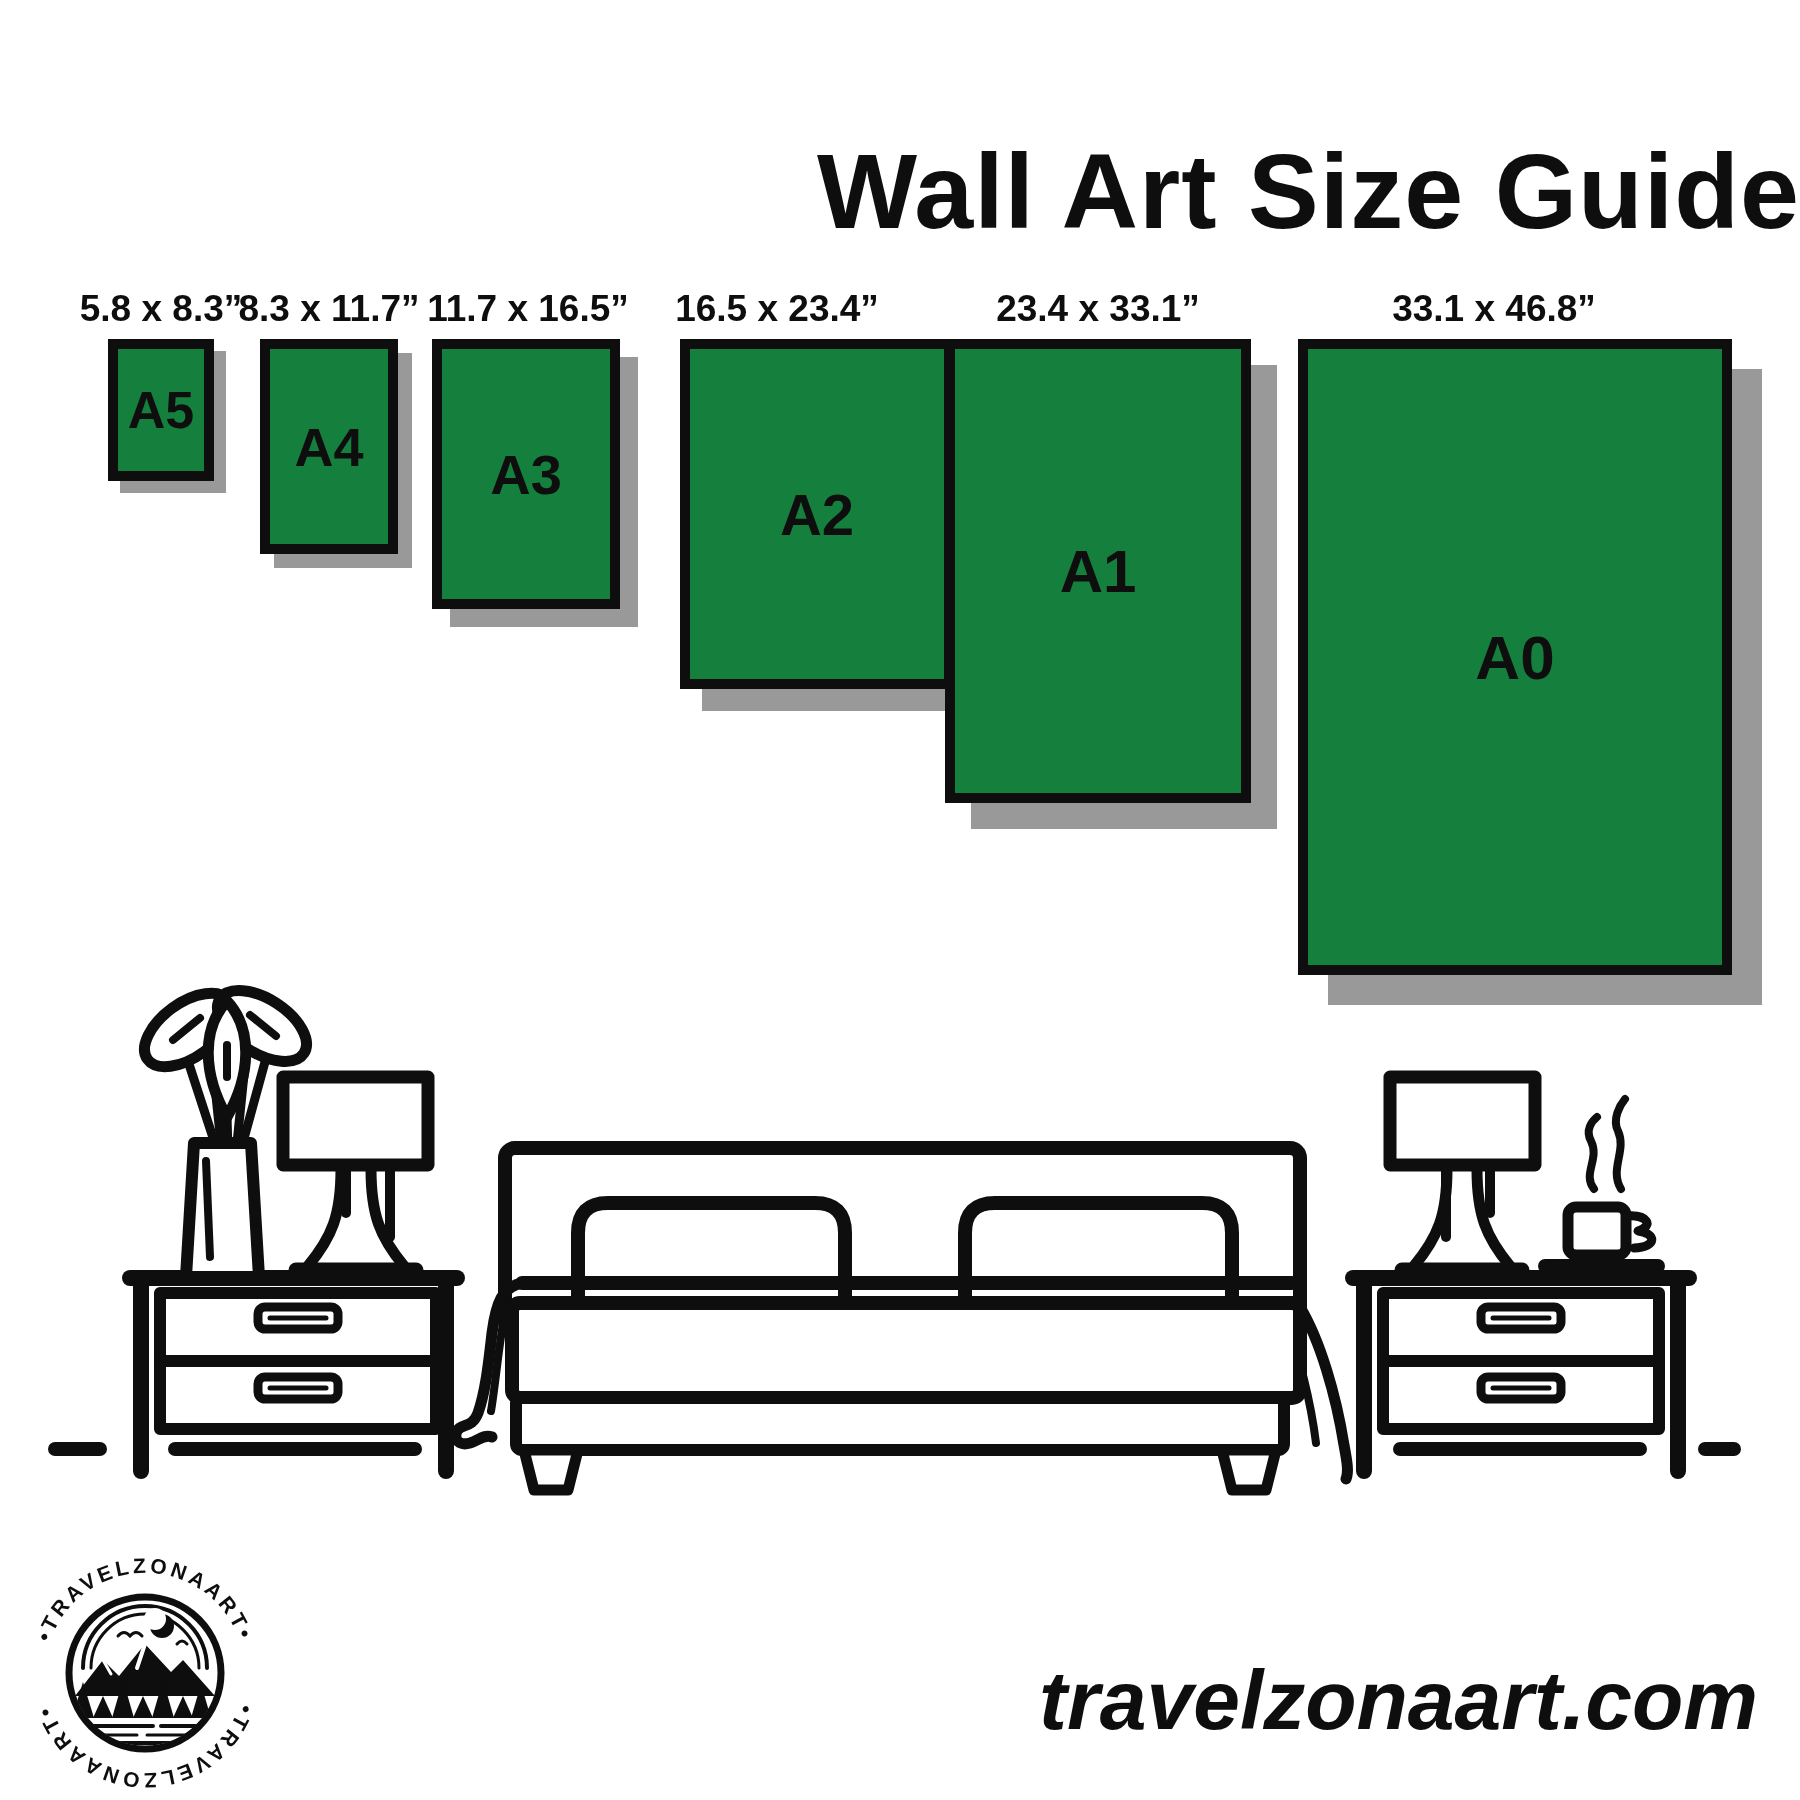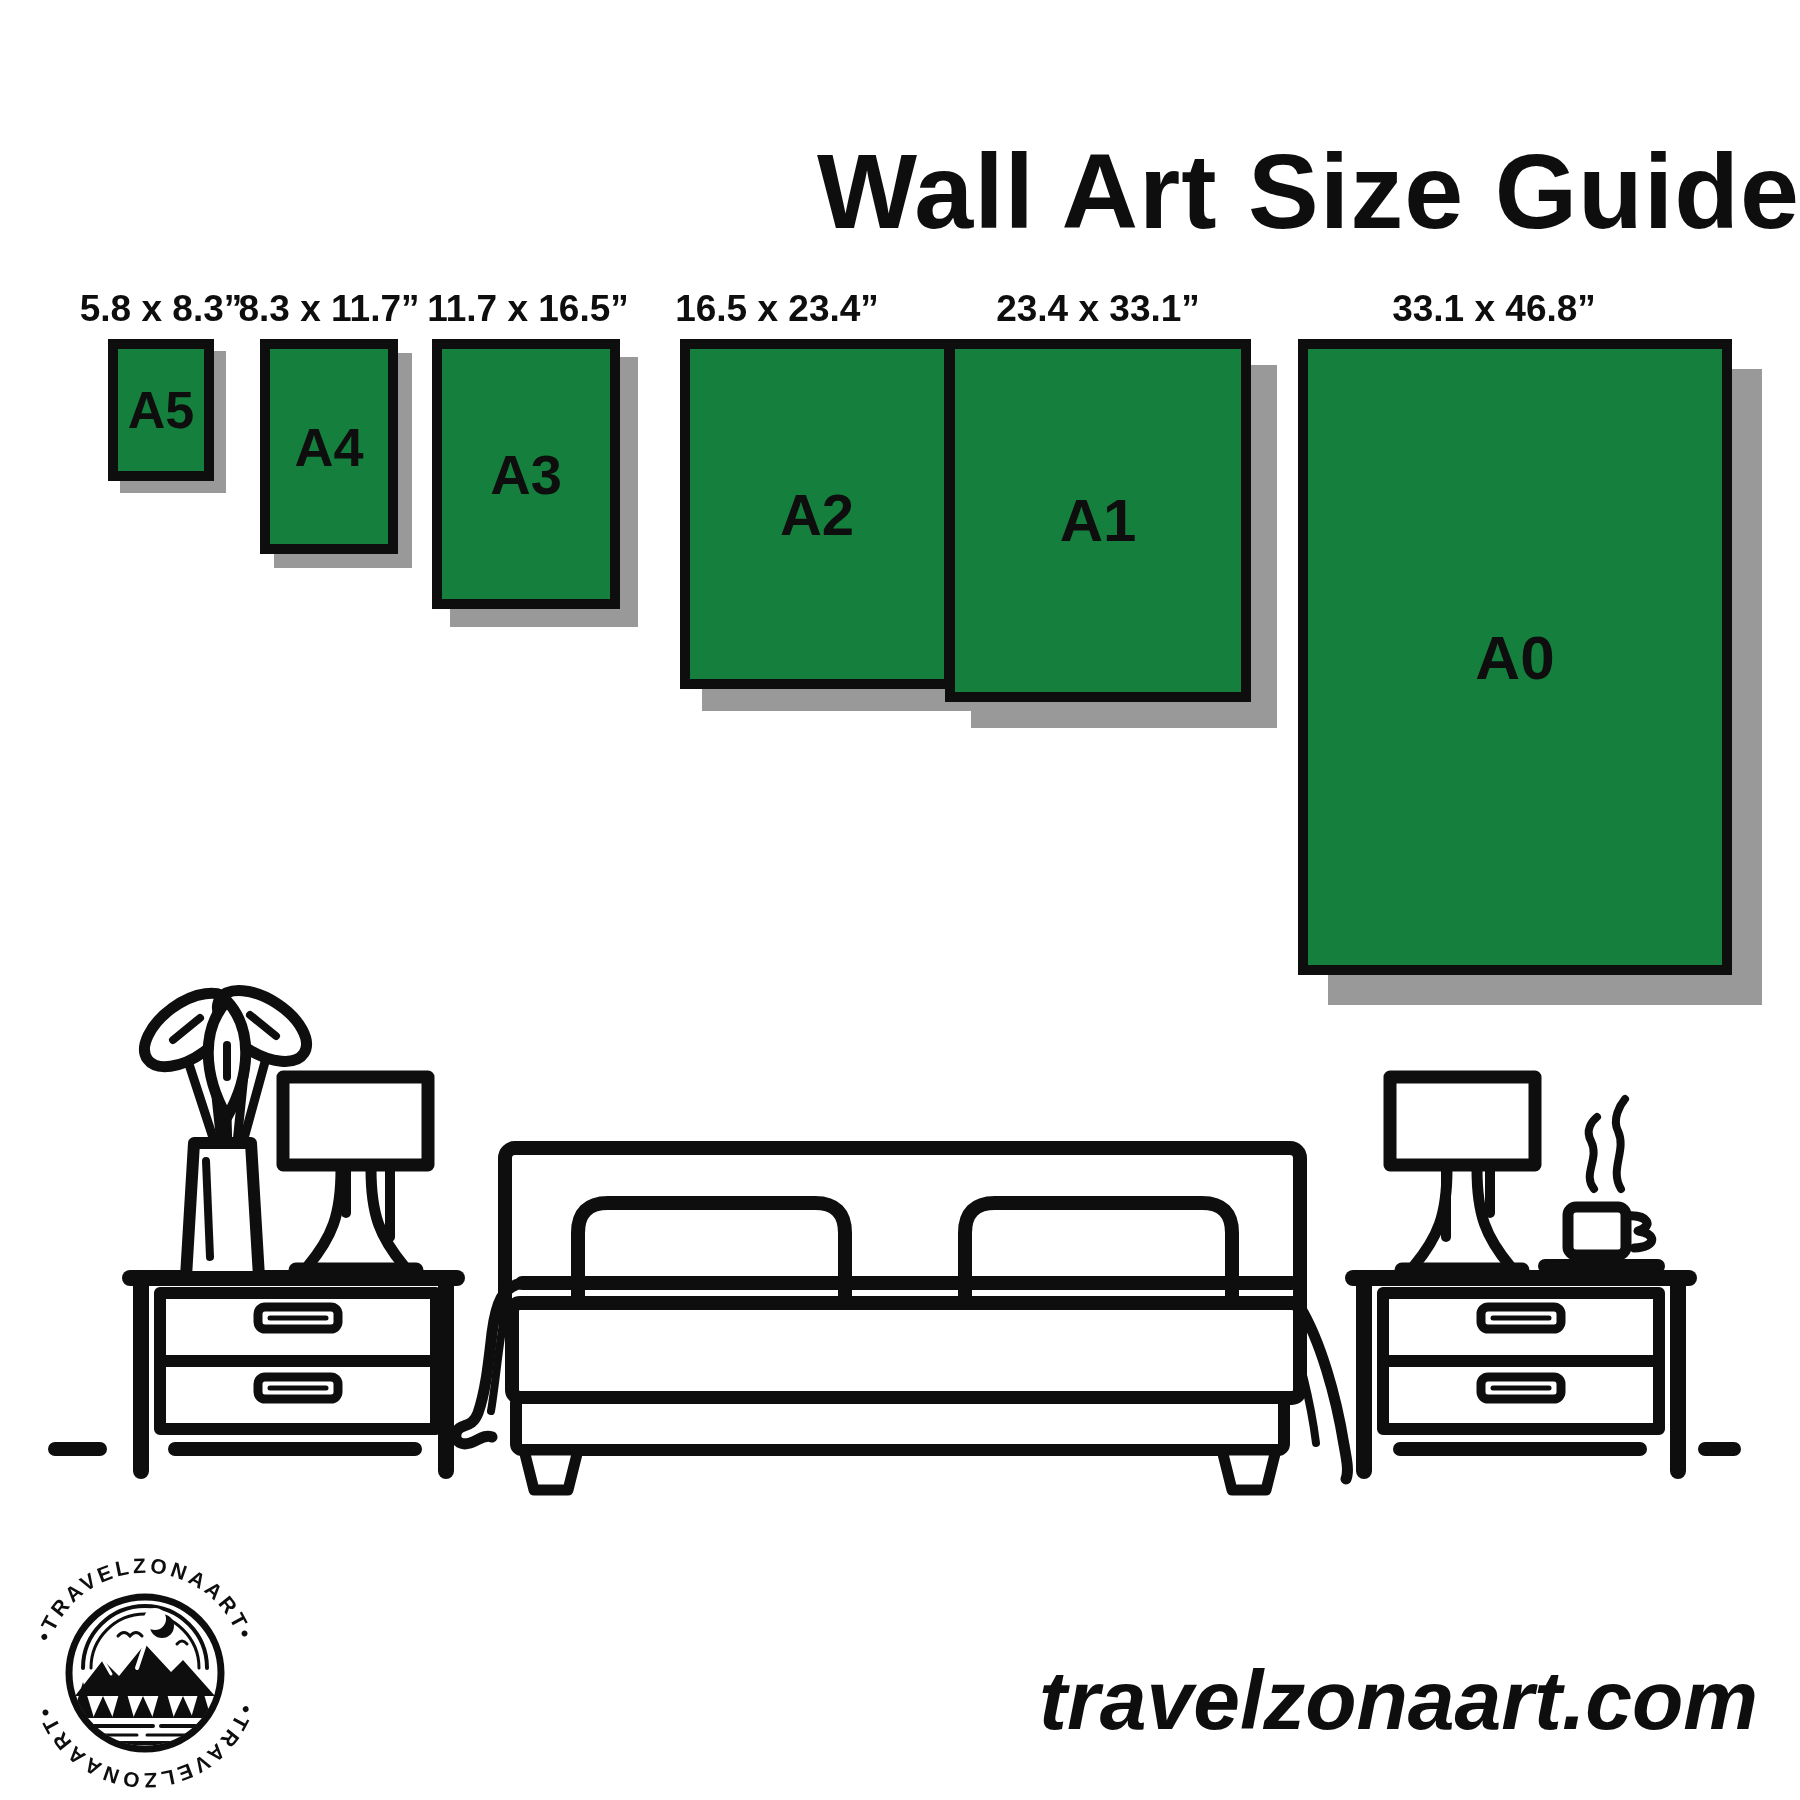--- a/index.html
+++ b/index.html
@@ -16,21 +16,21 @@
   .d3{left:577px;width:400px}.d4{left:868px;width:460px}.d5{left:1244px;width:500px}
 
   
   .frame{position:absolute;top:339px;box-sizing:border-box;border:10px solid var(--ink);
          background:#15803d;display:flex;align-items:center;justify-content:center;}
   .frame .name{font-weight:bold;color:var(--ink);}
   .f0{left:108px;width:106px;height:142px;box-shadow:12px 12px 0 var(--shadow)}
   .f1{left:260px;width:138px;height:215px;box-shadow:14px 14px 0 var(--shadow)}
   .f2{left:432px;width:188px;height:270px;box-shadow:18px 18px 0 var(--shadow)}
   .f3{left:680px;width:274px;height:350px;box-shadow:22px 22px 0 var(--shadow)}
-  .f4{left:945px;width:306px;height:363px;box-shadow:26px 26px 0 var(--shadow)}
+  .f4{left:945px;width:306px;height:464px;box-shadow:26px 26px 0 var(--shadow)}
   .f5{left:1298px;width:434px;height:636px;box-shadow:30px 30px 0 var(--shadow)}
   .f0 .name{font-size:52px}.f1 .name{font-size:54px}.f2 .name{font-size:56px}
   .f3 .name{font-size:58px}.f4 .name{font-size:60px}.f5 .name{font-size:62px}
 
   
   #furniture{position:absolute;left:0;top:985px;width:1800px;height:730px;}
   #furniture path,#furniture rect,#furniture ellipse{
       stroke:var(--ink);fill:none;stroke-linecap:round;stroke-linejoin:round;}
   #furniture .fw{fill:#fff;}
   .w5{stroke-width:5}.w8{stroke-width:8}.w9{stroke-width:9}.w10{stroke-width:10}

